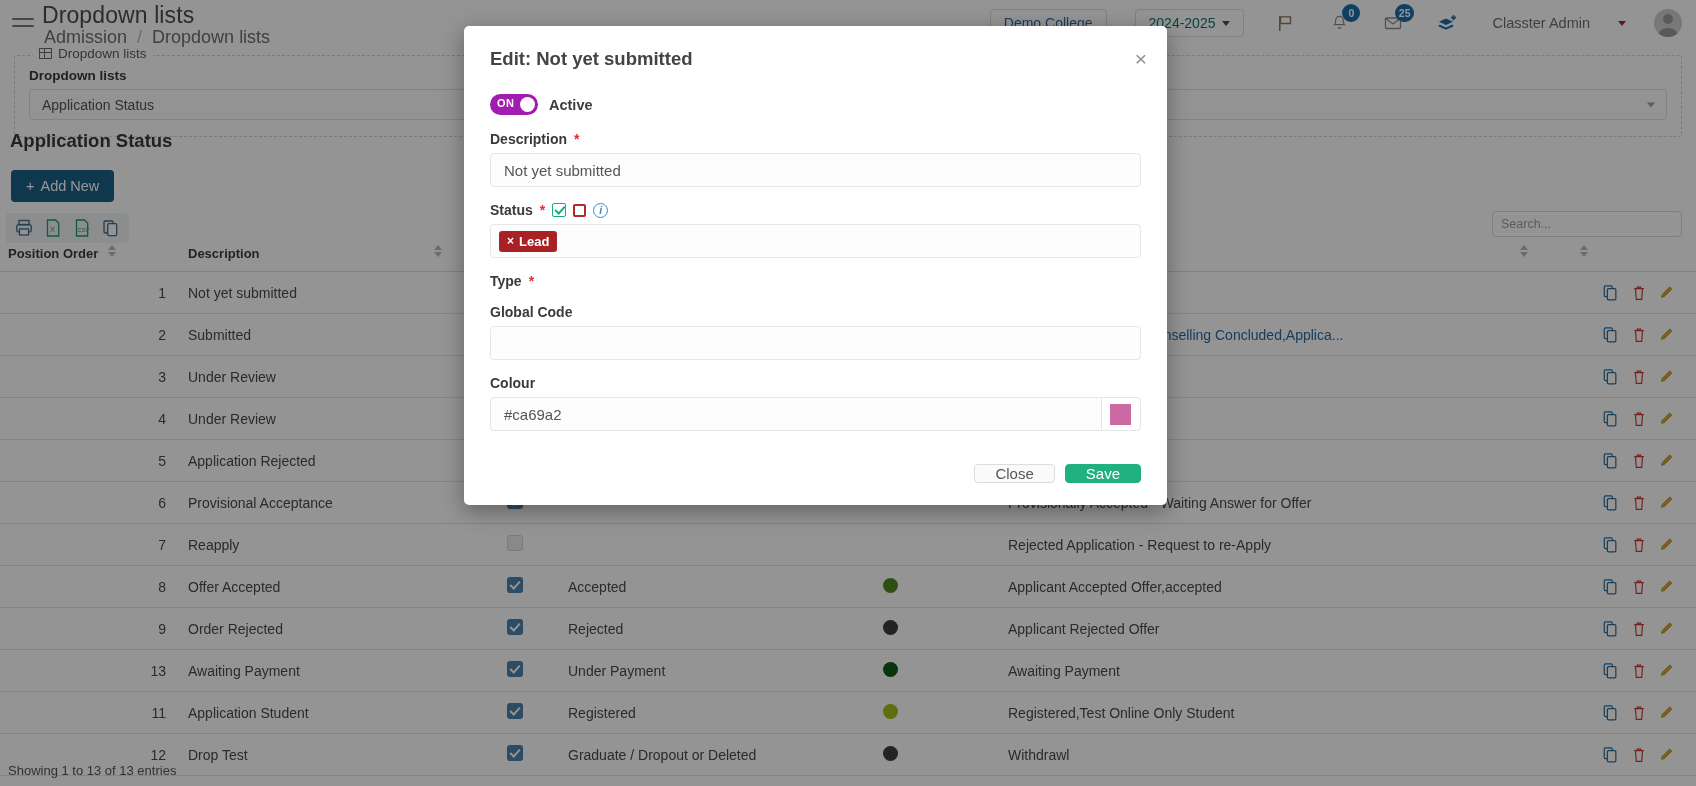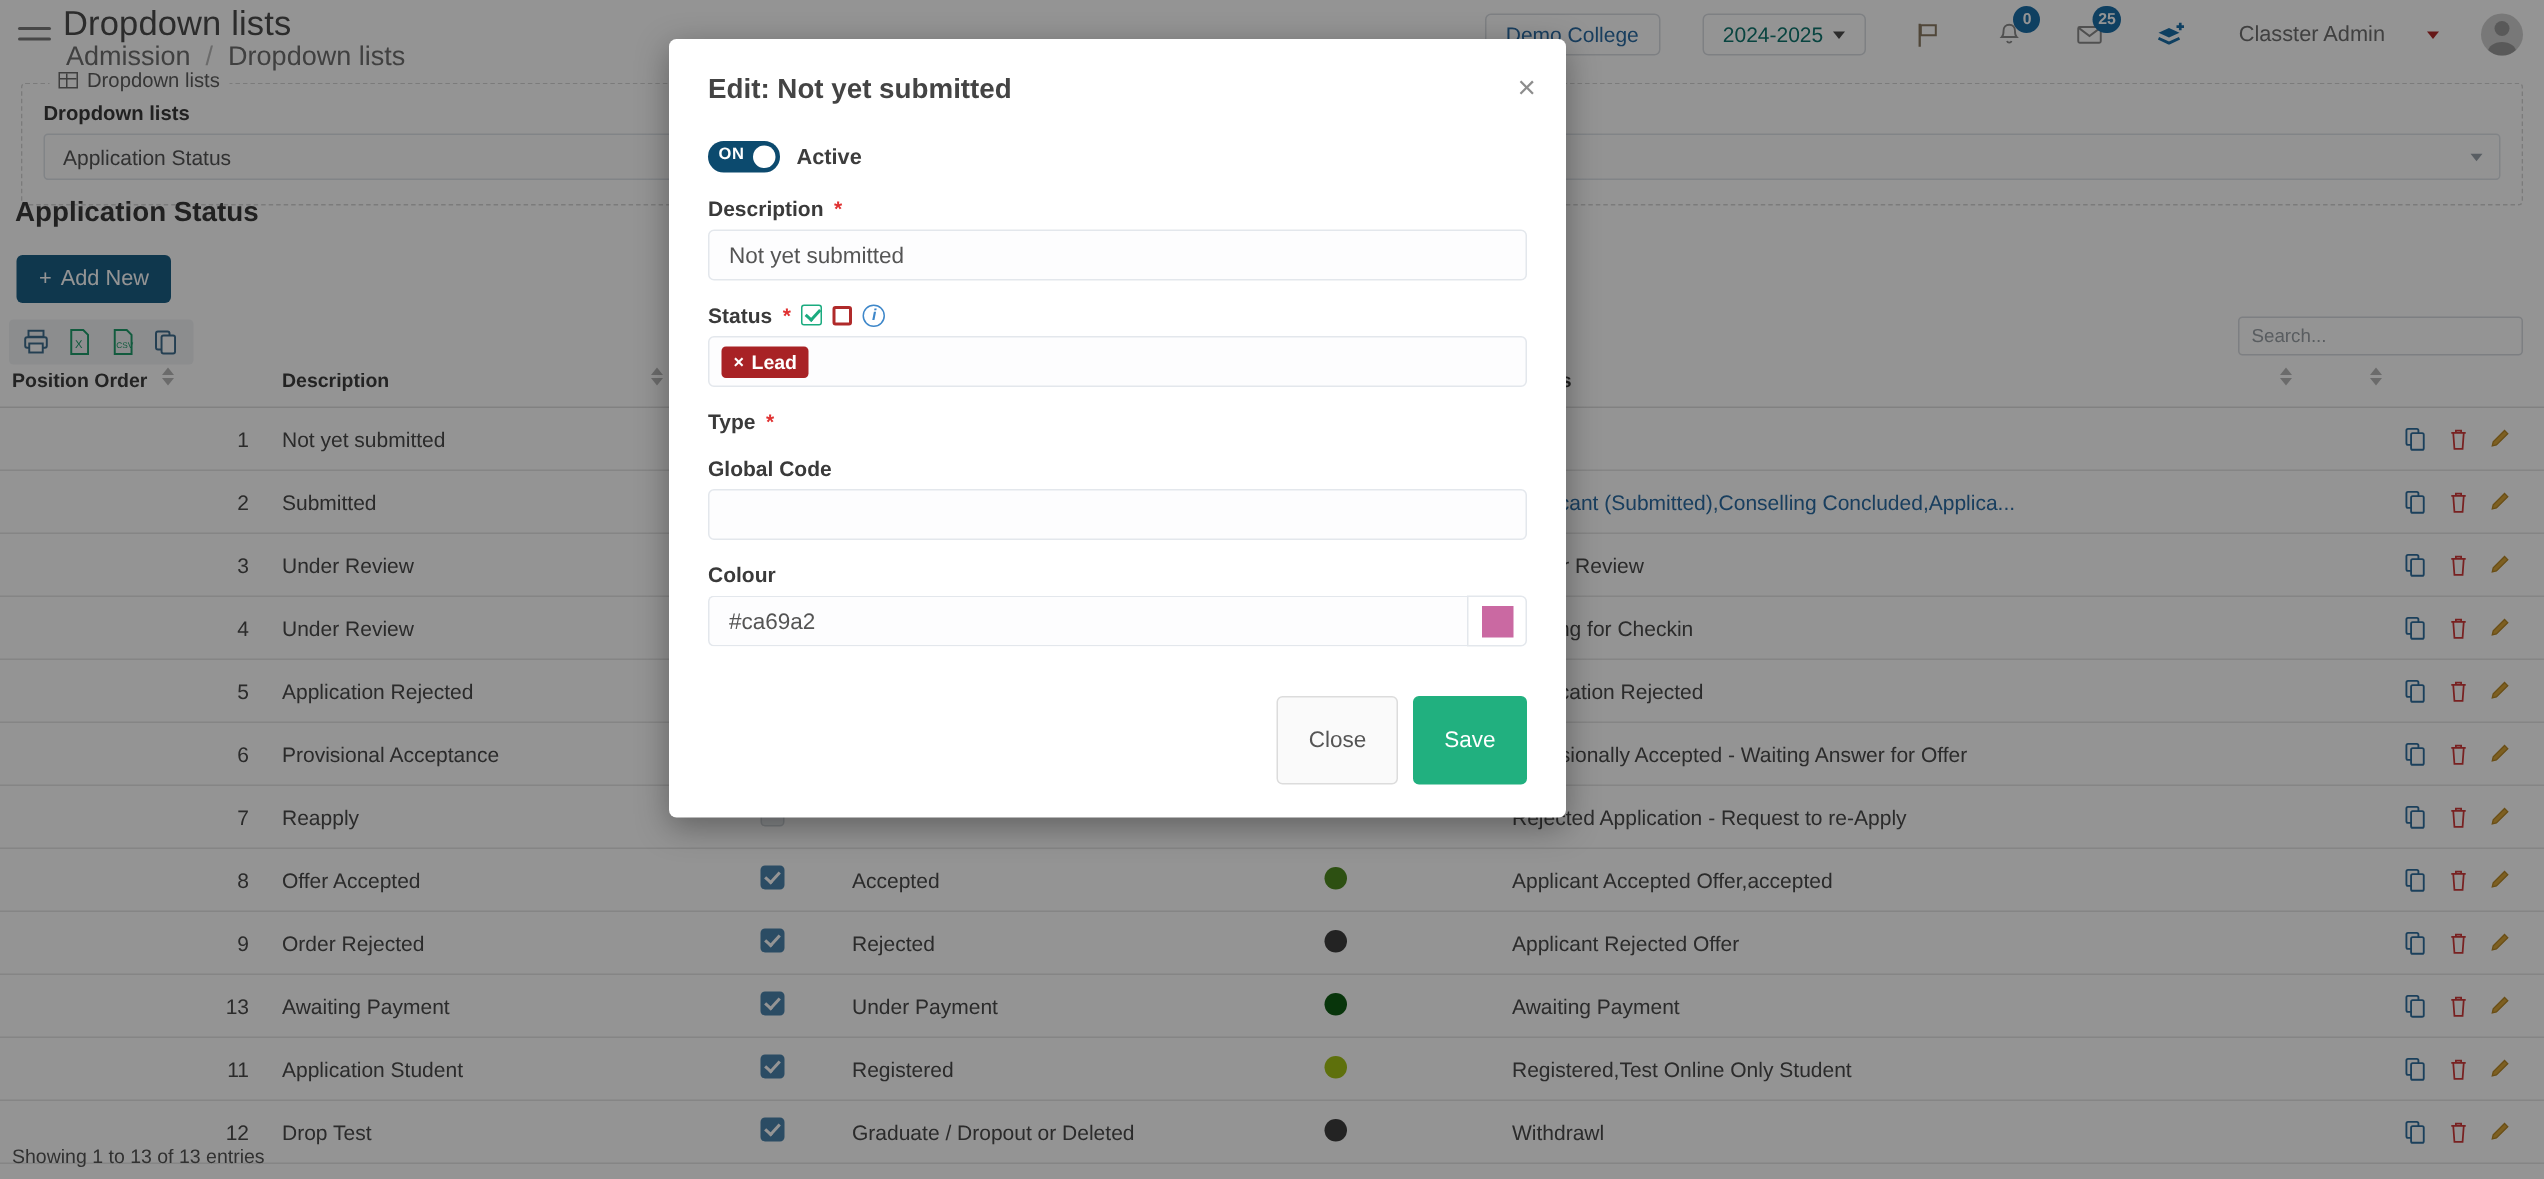--- a/index.html
+++ b/index.html
@@ -192,39 +192,39 @@
   .footer-note {
     position: absolute; left: 8px; bottom: 8px;
     font-size: 13px; color: #555;
   }
 
   
   .overlay {
     position: absolute; inset: 0; background: rgba(0,0,0,0.42);
   }
   .modal {
-    position: absolute; left: 446px; top: 26px;
-    width: 598px; background: #fff; border-radius: 5px;
+    position: absolute; left: 464px; top: 26px;
+    width: 703px; background: #fff; border-radius: 5px;
     box-shadow: 0 6px 22px rgba(0,0,0,.35);
     padding: 0 0 0 0;
   }
   .modal-head {
     padding: 22px 26px 4px 26px; position: relative;
   }
   .modal-title { font-size: 18.5px; font-weight: bold; color: #444; }
   .modal-close {
     position: absolute; right: 20px; top: 22px;
     font-size: 21px; color: #8d8d8d; cursor: pointer; line-height: 1;
     background: none; border: none; font-family: "Liberation Sans", sans-serif;
   }
   .modal-body { padding: 10px 26px 0 26px; }
 
   .toggle-row { display: flex; align-items: center; gap: 11px; margin: 10px 0 16px 0; }
   .toggle {
-    width: 48px; height: 21px; border-radius: 11px; background: #0c4a6e;
+    width: 48px; height: 21px; border-radius: 11px; background: #a21caf;
     position: relative; cursor: pointer;
   }
   .toggle .txt {
     position: absolute; left: 7px; top: 3px; font-size: 11px;
     color: #fff; font-weight: bold; letter-spacing: .4px;
   }
   .toggle .knob {
     position: absolute; right: 3px; top: 3px; width: 15px; height: 15px;
     border-radius: 50%; background: #fff;
   }
@@ -276,21 +276,21 @@
     width: 43px; height: 34px; border: 1px solid #e3e7ec; border-radius: 0 4px 4px 0;
     background: #fff; display: flex; align-items: center; justify-content: center;
     cursor: pointer;
   }
   .swatch { width: 21px; height: 21px; }
 
   .modal-foot {
     padding: 18px 26px 22px 26px; display: flex; justify-content: flex-end; gap: 10px;
   }
   .btn {
-    border-radius: 4px; font-size: 15px; padding: 20px 20px; cursor: pointer;
+    border-radius: 4px; font-size: 15px; padding: 0 20px; cursor: pointer;
     font-family: "Liberation Sans", sans-serif;
   }
   .btn-close { background: #fafafa; border: 1px solid #dcdcdc; color: #555; }
   .btn-save  { background: #21b07f; border: 1px solid #21b07f; color: #fff; }
 
   .ico-chk-green {
     width: 14px; height: 14px; border: 1.8px solid #1aab7f; border-radius: 2px;
     position: relative; cursor: pointer;
   }
   .ico-chk-green::after {

